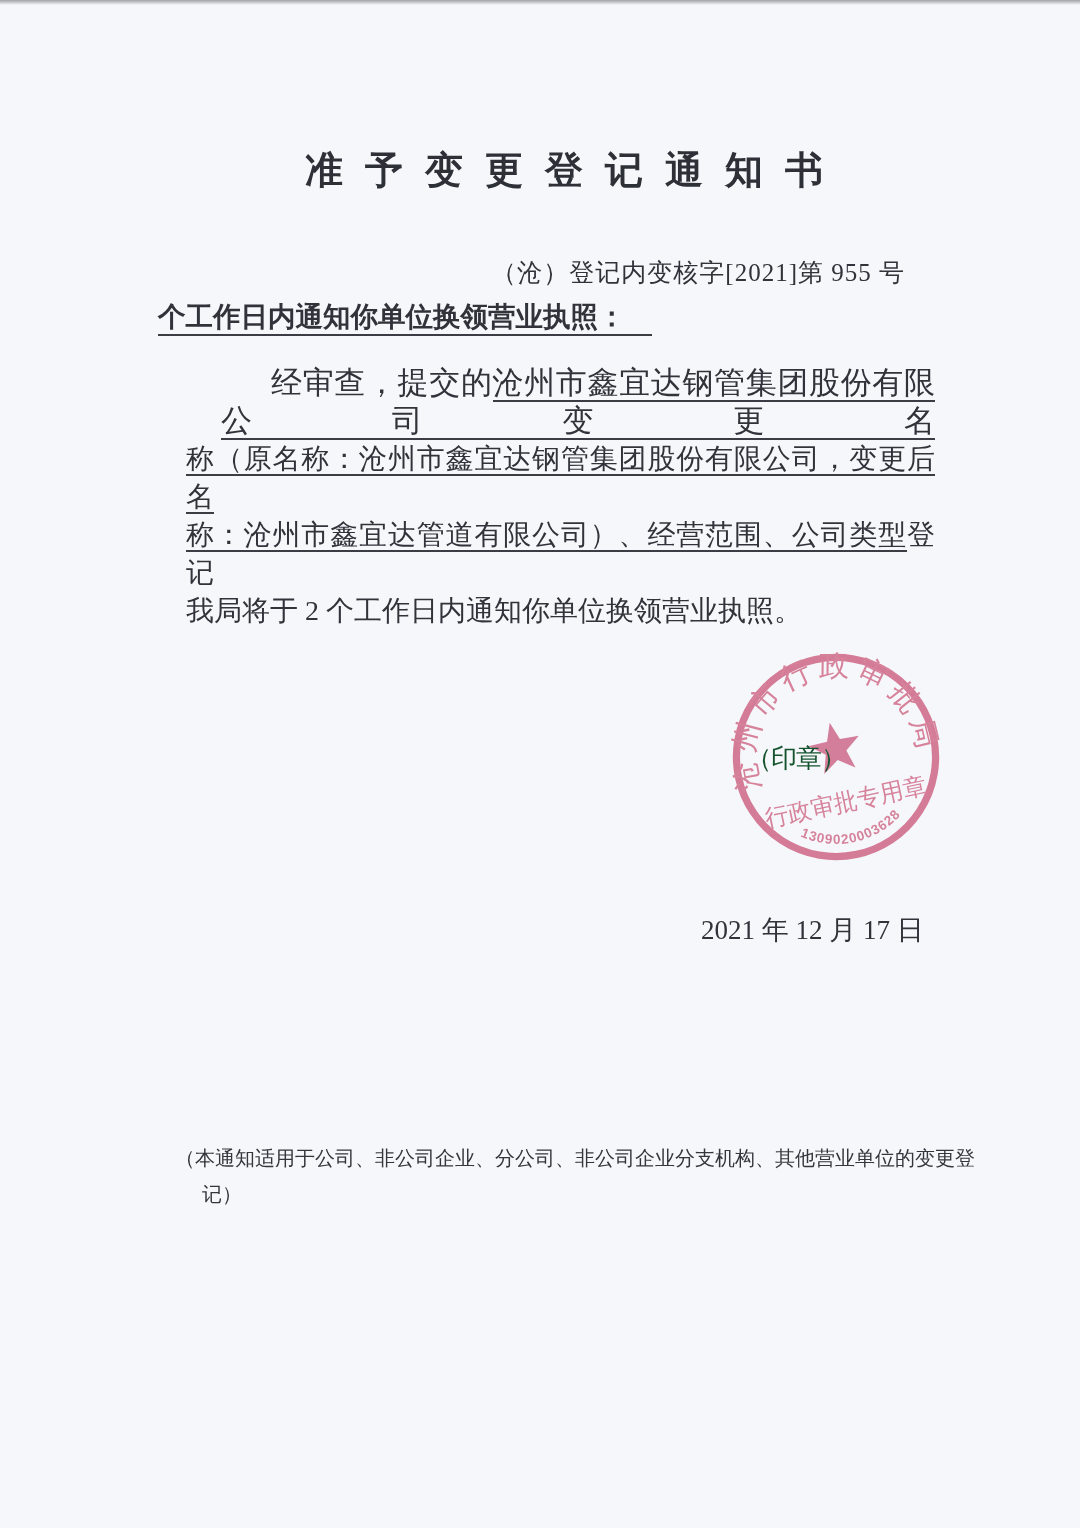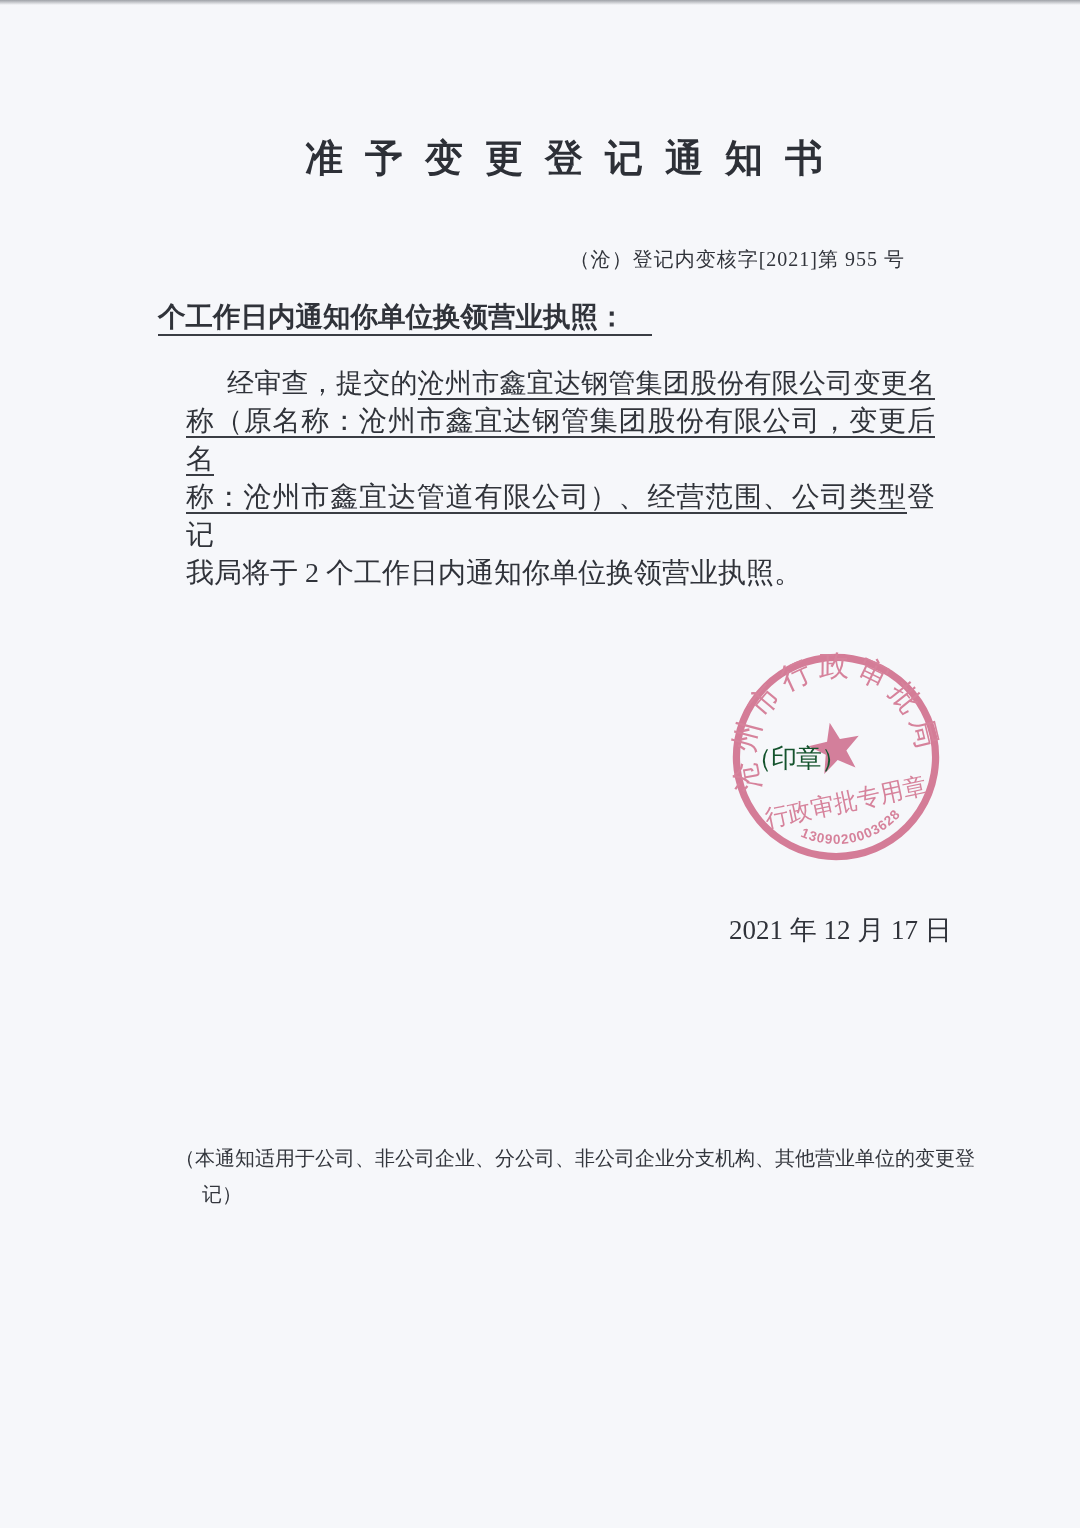--- a/index.html
+++ b/index.html
@@ -12,47 +12,47 @@
     font-family: "Liberation Serif", "DejaVu Serif", serif;
     color: #30333a;
     overflow: hidden;
   }
   .scan-edge {
     position: absolute; top: 0; left: 0; right: 0; height: 5px;
     background: linear-gradient(to bottom, rgba(48,53,62,0.55), rgba(48,53,62,0));
     opacity: .8;
   }
   .doc-title {
-    position: absolute; top: 108px; left: 0; width: 100%;
+    position: absolute; top: 120px; left: 0; width: 100%;
     box-sizing: border-box; padding-left: 70px;
     text-align: center;
     font-size: 38px; font-weight: bold; letter-spacing: 22px;
     color: #2d3037;
     white-space: nowrap;
   }
   .ref-number {
-    position: absolute; top: 246px; right: 175px;
-    font-size: 20px; letter-spacing: 1px;
+    position: absolute; top: 256px; right: 175px;
+    font-size: 25px; letter-spacing: 1px;
     white-space: nowrap;
     margin-left: 12px;
   }
   .addressee {
     position: absolute; top: 299px; left: 158px;
     font-size: 27.5px; font-weight: bold;
     white-space: nowrap;
   }
   .addressee .u-seg { padding-right: 26px; padding-bottom: 2px; }
   .u-seg { border-bottom: 2px solid #3a3d44; }
   .body-par {
     position: absolute; top: 364px; left: 177px; width: 758px;
     line-height: 38px;
   }
   .b-line { white-space: nowrap; }
   .b-line.full { text-align: justify; text-align-last: justify; white-space: normal; }
-  .fs27 { font-size: 27px; }
+  .fs27 { font-size: 31px; margin-left: 44px; }
   .fs28 { font-size: 28px; margin-left: 9px; }
   .indent { text-indent: 50px; }
   .stamp {
     position: absolute; left: 720px; top: 641px;
     width: 232px; height: 232px;
   }
   .stamp svg { width: 100%; height: 100%; }
   .stamp-arc-text {
     font-family: "Liberation Sans", "DejaVu Sans", sans-serif;
     font-size: 31px; letter-spacing: 6px; font-weight: 500;
@@ -65,21 +65,21 @@
     font-family: "Liberation Sans", "DejaVu Sans", sans-serif;
     font-size: 14px; letter-spacing: 1px; font-weight: bold;
   }
   .seal-label {
     position: absolute; left: 746px; top: 741px;
     font-size: 26px; color: #14532d; letter-spacing: -1px;
     white-space: nowrap;
   }
   .date-line {
     position: absolute; left: 701px; top: 912px;
-    font-size: 27px; white-space: nowrap; margin-left: 28px;
+    font-size: 27px; white-space: nowrap;
   }
   .footer-note {
     position: absolute; left: 175px; top: 1132px; width: 860px;
     font-size: 20px; line-height: 36px; color: #33363d; margin-top: 8px;
   }
   .footer-note .l2 { padding-left: 27px; }
 </style>
 </head>
 <body>
 

